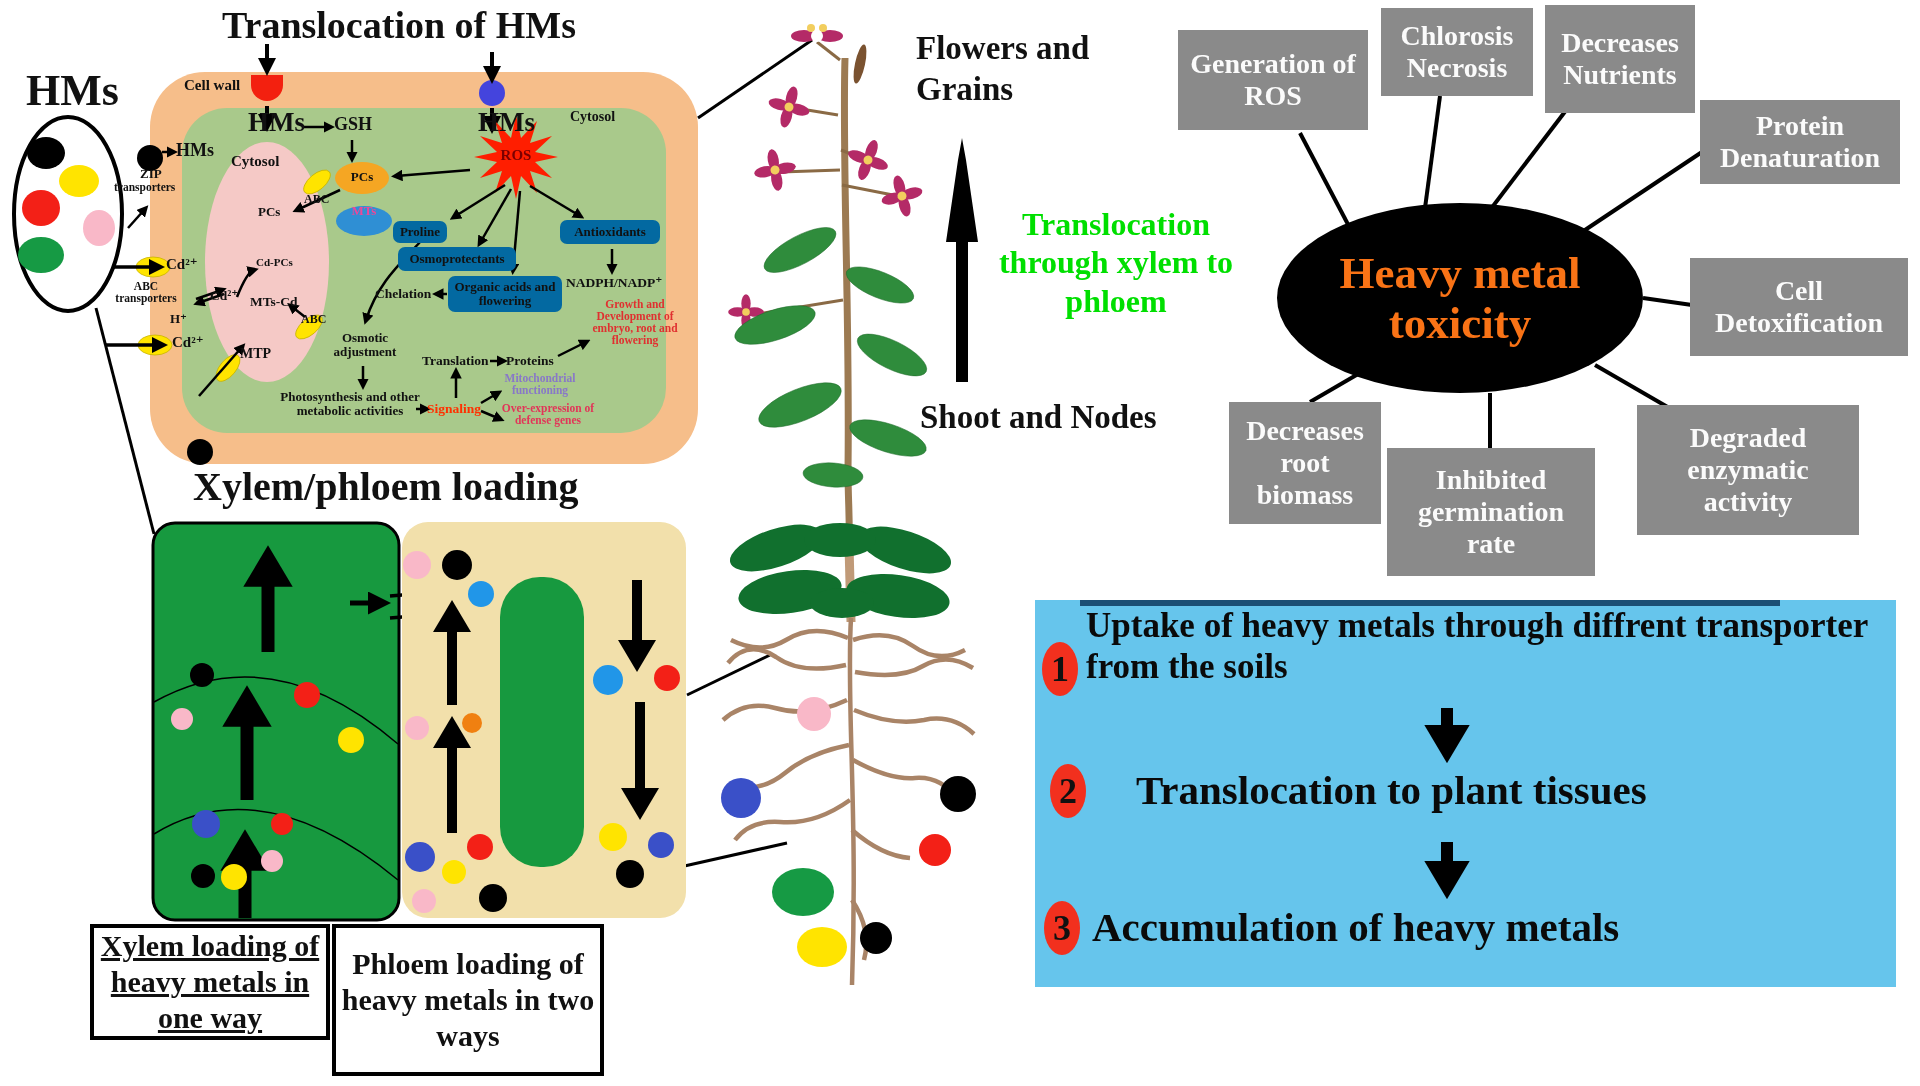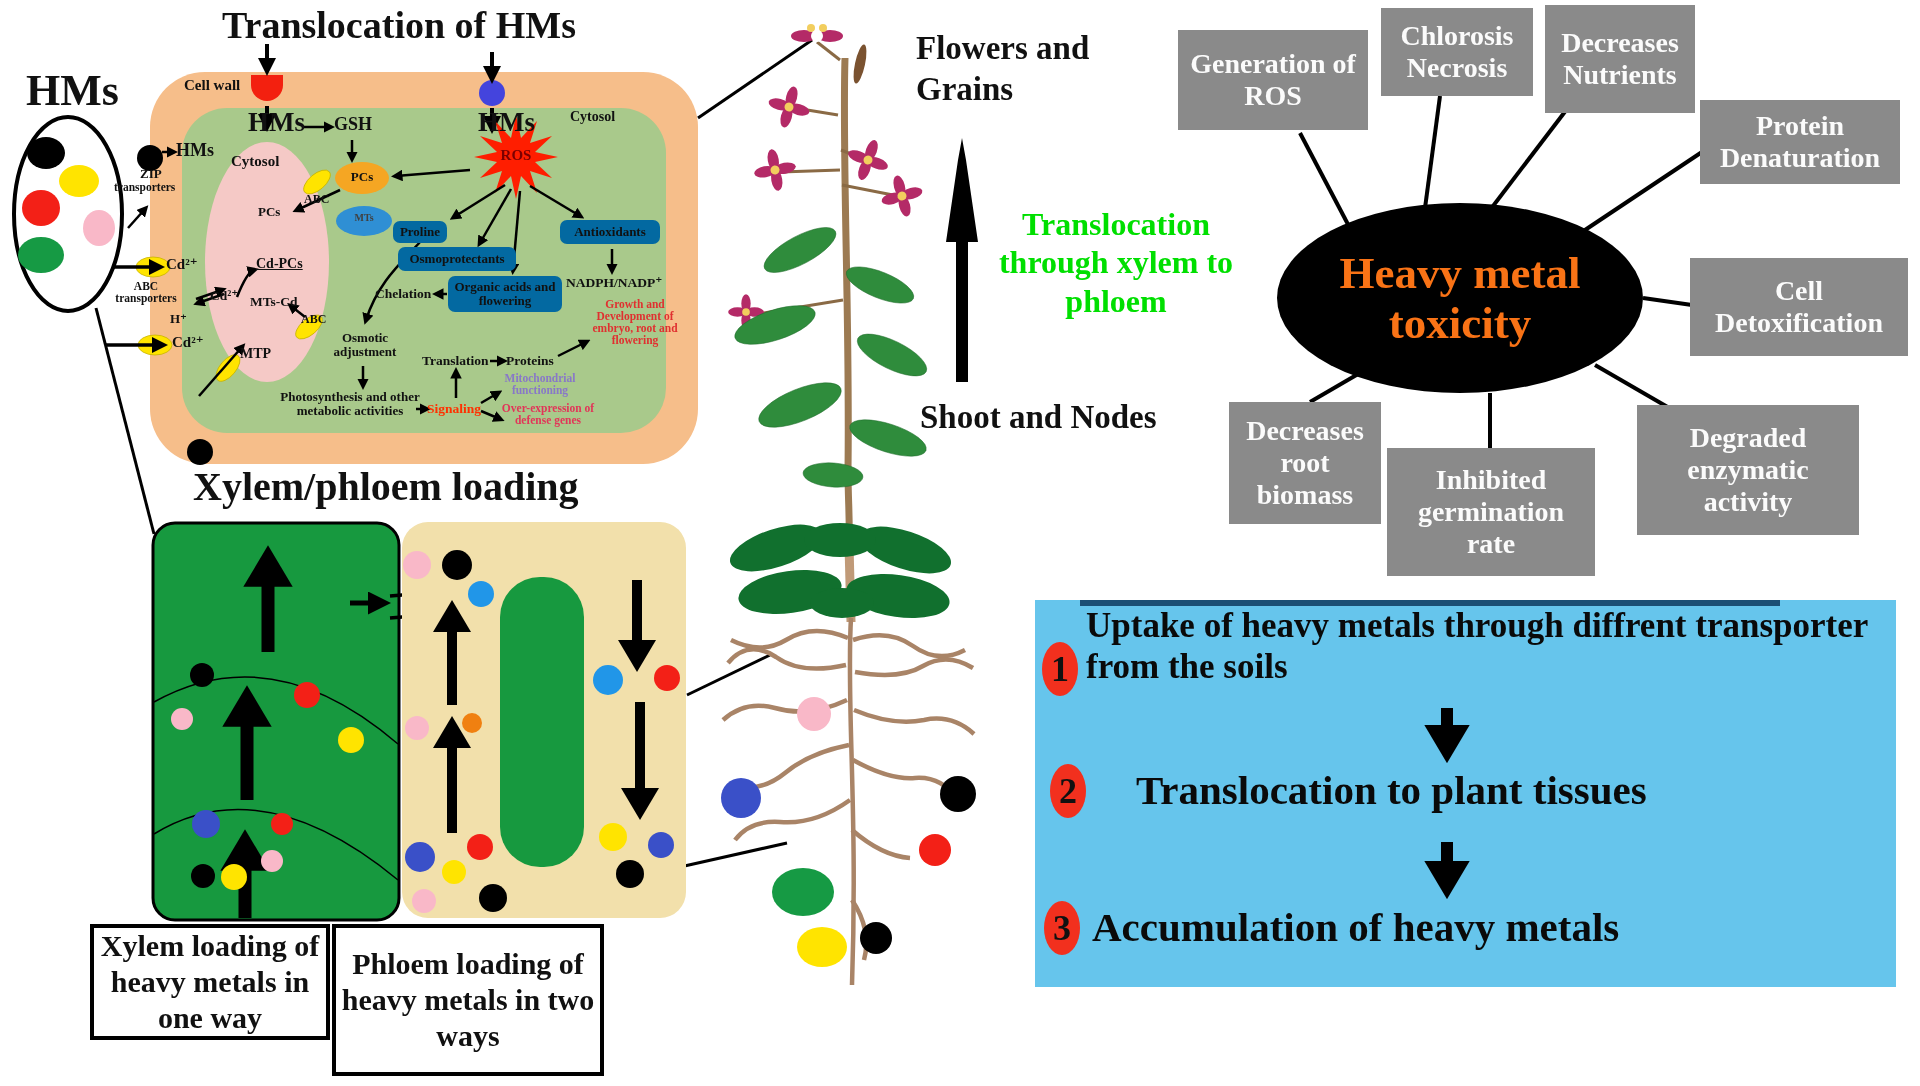--- a/index.html
+++ b/index.html
@@ -272,25 +272,25 @@
 <div class="lbl" style="left:570px;top:110px;font-size:14px;">Cytosol</div>
 <div class="lbl" style="left:248px;top:108px;font-size:27px;">HMs</div>
 <div class="lbl" style="left:334px;top:115px;font-size:18px;">GSH</div>
 <div class="lbl" style="left:478px;top:108px;font-size:27px;">HMs</div>
 <div class="lbl c" style="left:496px;top:148px;width:40px;font-size:15px;color:#7B0000;">ROS</div>
 <div class="lbl" style="left:231px;top:154px;font-size:15px;">Cytosol</div>
 <div class="lbl" style="left:176px;top:141px;font-size:18px;">HMs</div>
 <div class="lbl" style="left:140px;top:167px;font-size:13px;">ZIP</div>
 <div class="lbl" style="left:114px;top:181px;font-size:11.5px;">transporters</div>
 <div class="lbl c" style="left:348px;top:170px;width:28px;font-size:13px;">PCs</div>
-<div class="lbl c" style="left:350px;top:213px;width:28px;font-size:10px;color:#404040;">MTs</div>
+<div class="lbl c" style="left:350px;top:204px;width:28px;font-size:13px;color:#ec4899;">MTs</div>
 <div class="lbl" style="left:304px;top:193px;font-size:12px;">ABC</div>
 <div class="lbl" style="left:258px;top:205px;font-size:13px;">PCs</div>
 <div class="lbl" style="left:166px;top:257px;font-size:15px;">Cd²⁺</div>
-<div class="lbl" style="left:256px;top:257px;font-size:14px;text-decoration:underline;">Cd-PCs</div>
+<div class="lbl" style="left:256px;top:257px;font-size:11px;">Cd-PCs</div>
 <div class="lbl" style="left:210px;top:289px;font-size:13.5px;">Cd²⁺</div>
 <div class="lbl" style="left:250px;top:295px;font-size:13.5px;">MTs-Cd</div>
 <div class="lbl" style="left:170px;top:312px;font-size:13px;">H⁺</div>
 <div class="lbl c" style="left:104px;top:280px;width:84px;font-size:11.5px;">ABC transporters</div>
 <div class="lbl" style="left:301px;top:313px;font-size:12px;">ABC</div>
 <div class="lbl" style="left:240px;top:347px;font-size:14px;">MTP</div>
 <div class="lbl" style="left:172px;top:335px;font-size:15px;">Cd²⁺</div>
 <div class="pbox" style="left:393px;top:221px;width:54px;height:22px;">Proline</div>
 <div class="pbox" style="left:398px;top:247px;width:118px;height:24px;">Osmoprotectants</div>
 <div class="pbox" style="left:448px;top:276px;width:114px;height:36px;">Organic acids and flowering</div>
@@ -300,21 +300,21 @@
 <div class="lbl c" style="left:330px;top:331px;width:70px;font-size:13px;">Osmotic adjustment</div>
 <div class="lbl c" style="left:580px;top:298px;width:110px;font-size:11.5px;color:#E03030;">Growth and Development of embryo, root and flowering</div>
 <div class="lbl" style="left:422px;top:354px;font-size:13.5px;">Translation</div>
 <div class="lbl" style="left:506px;top:354px;font-size:13.5px;">Proteins</div>
 <div class="lbl c" style="left:498px;top:372px;width:84px;font-size:11.5px;color:#8878C8;">Mitochondrial functioning</div>
 <div class="lbl c" style="left:276px;top:390px;width:148px;font-size:13px;">Photosynthesis and other metabolic activities</div>
 <div class="lbl" style="left:427px;top:402px;font-size:13.5px;color:#FF3000;">Signaling</div>
 <div class="lbl c" style="left:500px;top:402px;width:96px;font-size:11.5px;color:#E23558;">Over-expression of defense genes</div>
 
 <div class="lbl" style="left:193px;top:466px;font-size:40px;">Xylem/phloem loading</div>
-<div class="capbox" style="left:90px;top:924px;width:240px;height:116px;">Xylem loading of heavy metals in one way</div>
+<div class="capbox" style="left:90px;top:924px;width:240px;height:116px;text-decoration:underline;">Xylem loading of heavy metals in one way</div>
 <div class="capbox" style="left:332px;top:924px;width:272px;height:152px;">Phloem loading of heavy metals in two ways</div>
 
 <div class="lbl c" style="left:916px;top:28px;width:240px;font-size:33px;line-height:1.25;text-align:left;">Flowers and Grains</div>
 <div class="lbl c" style="left:980px;top:205px;width:272px;font-size:32px;line-height:1.2;color:#00DF00;">Translocation through xylem to phloem</div>
 <div class="lbl" style="left:920px;top:400px;font-size:33px;">Shoot and Nodes</div>
 
 <div id="tox-ellipse">Heavy metal toxicity</div>
 <div class="gbox" style="left:1178px;top:30px;width:190px;height:100px;">Generation of ROS</div>
 <div class="gbox" style="left:1381px;top:8px;width:152px;height:88px;">Chlorosis Necrosis</div>
 <div class="gbox" style="left:1545px;top:5px;width:150px;height:108px;padding-left:6px;">Decreases Nutrients</div>

